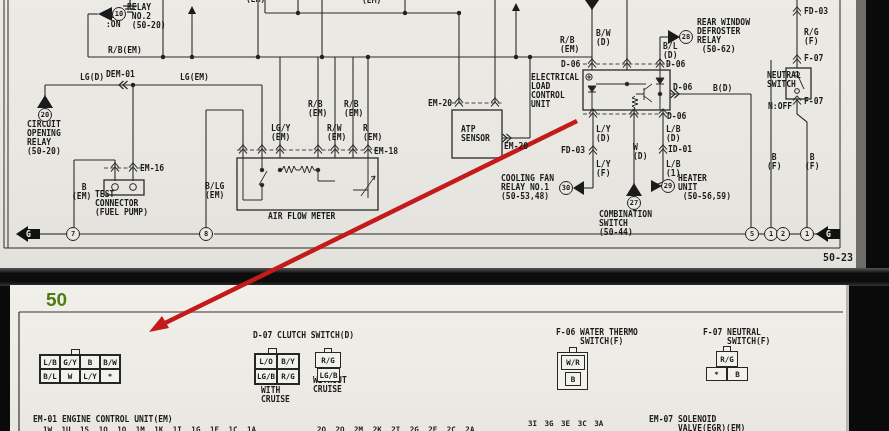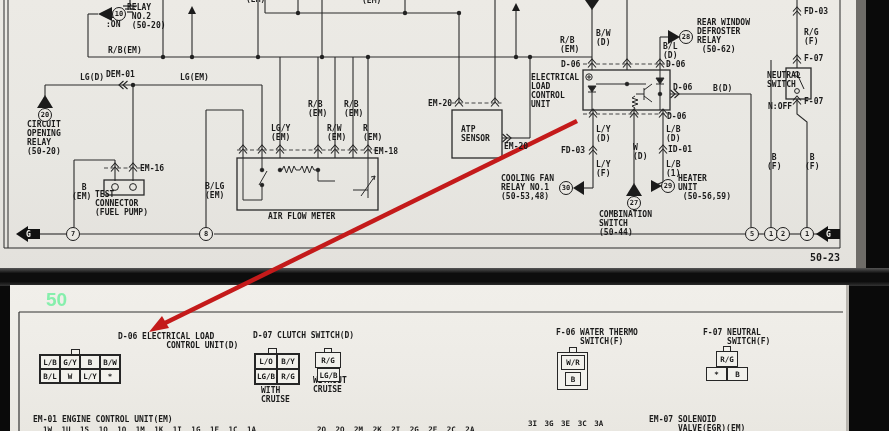--- a/index.html
+++ b/index.html
@@ -9,25 +9,25 @@
              background:linear-gradient(180deg,#eceae5 0%,#e8e7e2 55%,#e3e1dc 100%);}
   .edge-gray-top{position:absolute;left:856px;top:0;width:10px;height:272px;background:#6e6c68;}
   .separator{position:absolute;left:0;top:268px;width:889px;height:18px;
              background:linear-gradient(180deg,#555 0%,#0d0d0d 30%,#0d0d0d 75%,#333 100%);}
   .paper-bottom{position:absolute;left:10px;top:285px;width:836px;height:146px;
              background:linear-gradient(180deg,#f1efea 0%,#edebe6 60%,#e9e7e1 100%);}
   .edge-light-bottom{position:absolute;left:846px;top:285px;width:3px;height:146px;background:#b9b6b0;}
   svg.overlay{position:absolute;left:0;top:0;pointer-events:none;}
   .lbl{position:absolute;font:bold 8px "DejaVu Sans Mono",monospace;color:#1b1b1b;
        white-space:pre;line-height:9px;letter-spacing:0;}
-  .lbl.pg{font-size:10px;}
+  .lbl.pg{font-size:10px;margin-left:13px;}
   .circ{position:absolute;box-sizing:border-box;width:14px;height:14px;border:1.4px solid #1b1b1b;
         border-radius:50%;background:#eae8e3;color:#1b1b1b;font:bold 7px "DejaVu Sans Mono",monospace;
         display:flex;align-items:center;justify-content:center;z-index:4;}
-  .title-num{position:absolute;font:bold 19px "Liberation Sans",sans-serif;color:#86efac;}
+  .title-num{position:absolute;font:bold 19px "Liberation Sans",sans-serif;color:#4d7c0f;}
   .title-txt{position:absolute;font:bold 12px "Liberation Sans",sans-serif;letter-spacing:.5px;color:#161616;}
   .pin-grid{position:absolute;display:grid;background:#f2f1ec;border:1.5px solid #262626;z-index:3;}
   .pin-grid .cell{border:1px solid #262626;display:flex;align-items:center;justify-content:center;
         font:bold 7.5px "DejaVu Sans Mono",monospace;color:#161616;}
   .cell-solo{position:absolute;box-sizing:border-box;border:1.4px solid #262626;background:#f2f1ec;
         display:flex;align-items:center;justify-content:center;
         font:bold 7.5px "DejaVu Sans Mono",monospace;color:#161616;z-index:3;}
   .conn-outline{position:absolute;box-sizing:border-box;border:1.4px solid #262626;background:#f2f1ec;z-index:2;}
   .tab{position:absolute;box-sizing:border-box;border:1.2px solid #262626;border-bottom:none;background:#f2f1ec;z-index:2;}
   .pins{position:absolute;font:bold 7.5px "DejaVu Sans Mono",monospace;color:#1b1b1b;white-space:pre;}
@@ -380,22 +380,20 @@
   <div class="circ" style="left:661px;top:179px">29</div>
   <div class="circ" style="left:66px;top:227px">7</div>
   <div class="circ" style="left:199px;top:227px">8</div>
   <div class="circ" style="left:745px;top:227px">5</div>
   <div class="circ" style="left:764px;top:227px">1</div>
   <div class="circ" style="left:776px;top:227px">2</div>
   <div class="circ" style="left:800px;top:227px">1</div>
 
   <div class="title-num" style="left:46px;top:289px">50</div>
 
-  <div class="lbl" style="left:118px;top:332px">D-06 ELECTRICAL LOAD
-          CONTROL UNIT(D)</div>
   <div class="tab" style="left:71px;top:349px;width:9px;height:6px"></div>
   <div class="pin-grid" style="left:39px;top:354px;grid-template-columns:20px 20px 20px 20px;grid-auto-rows:14px">
     <div class="cell">L/B</div>
     <div class="cell">G/Y</div>
     <div class="cell">B</div>
     <div class="cell">B/W</div>
     <div class="cell">B/L</div>
     <div class="cell">W</div>
     <div class="cell">L/Y</div>
     <div class="cell">*</div>

